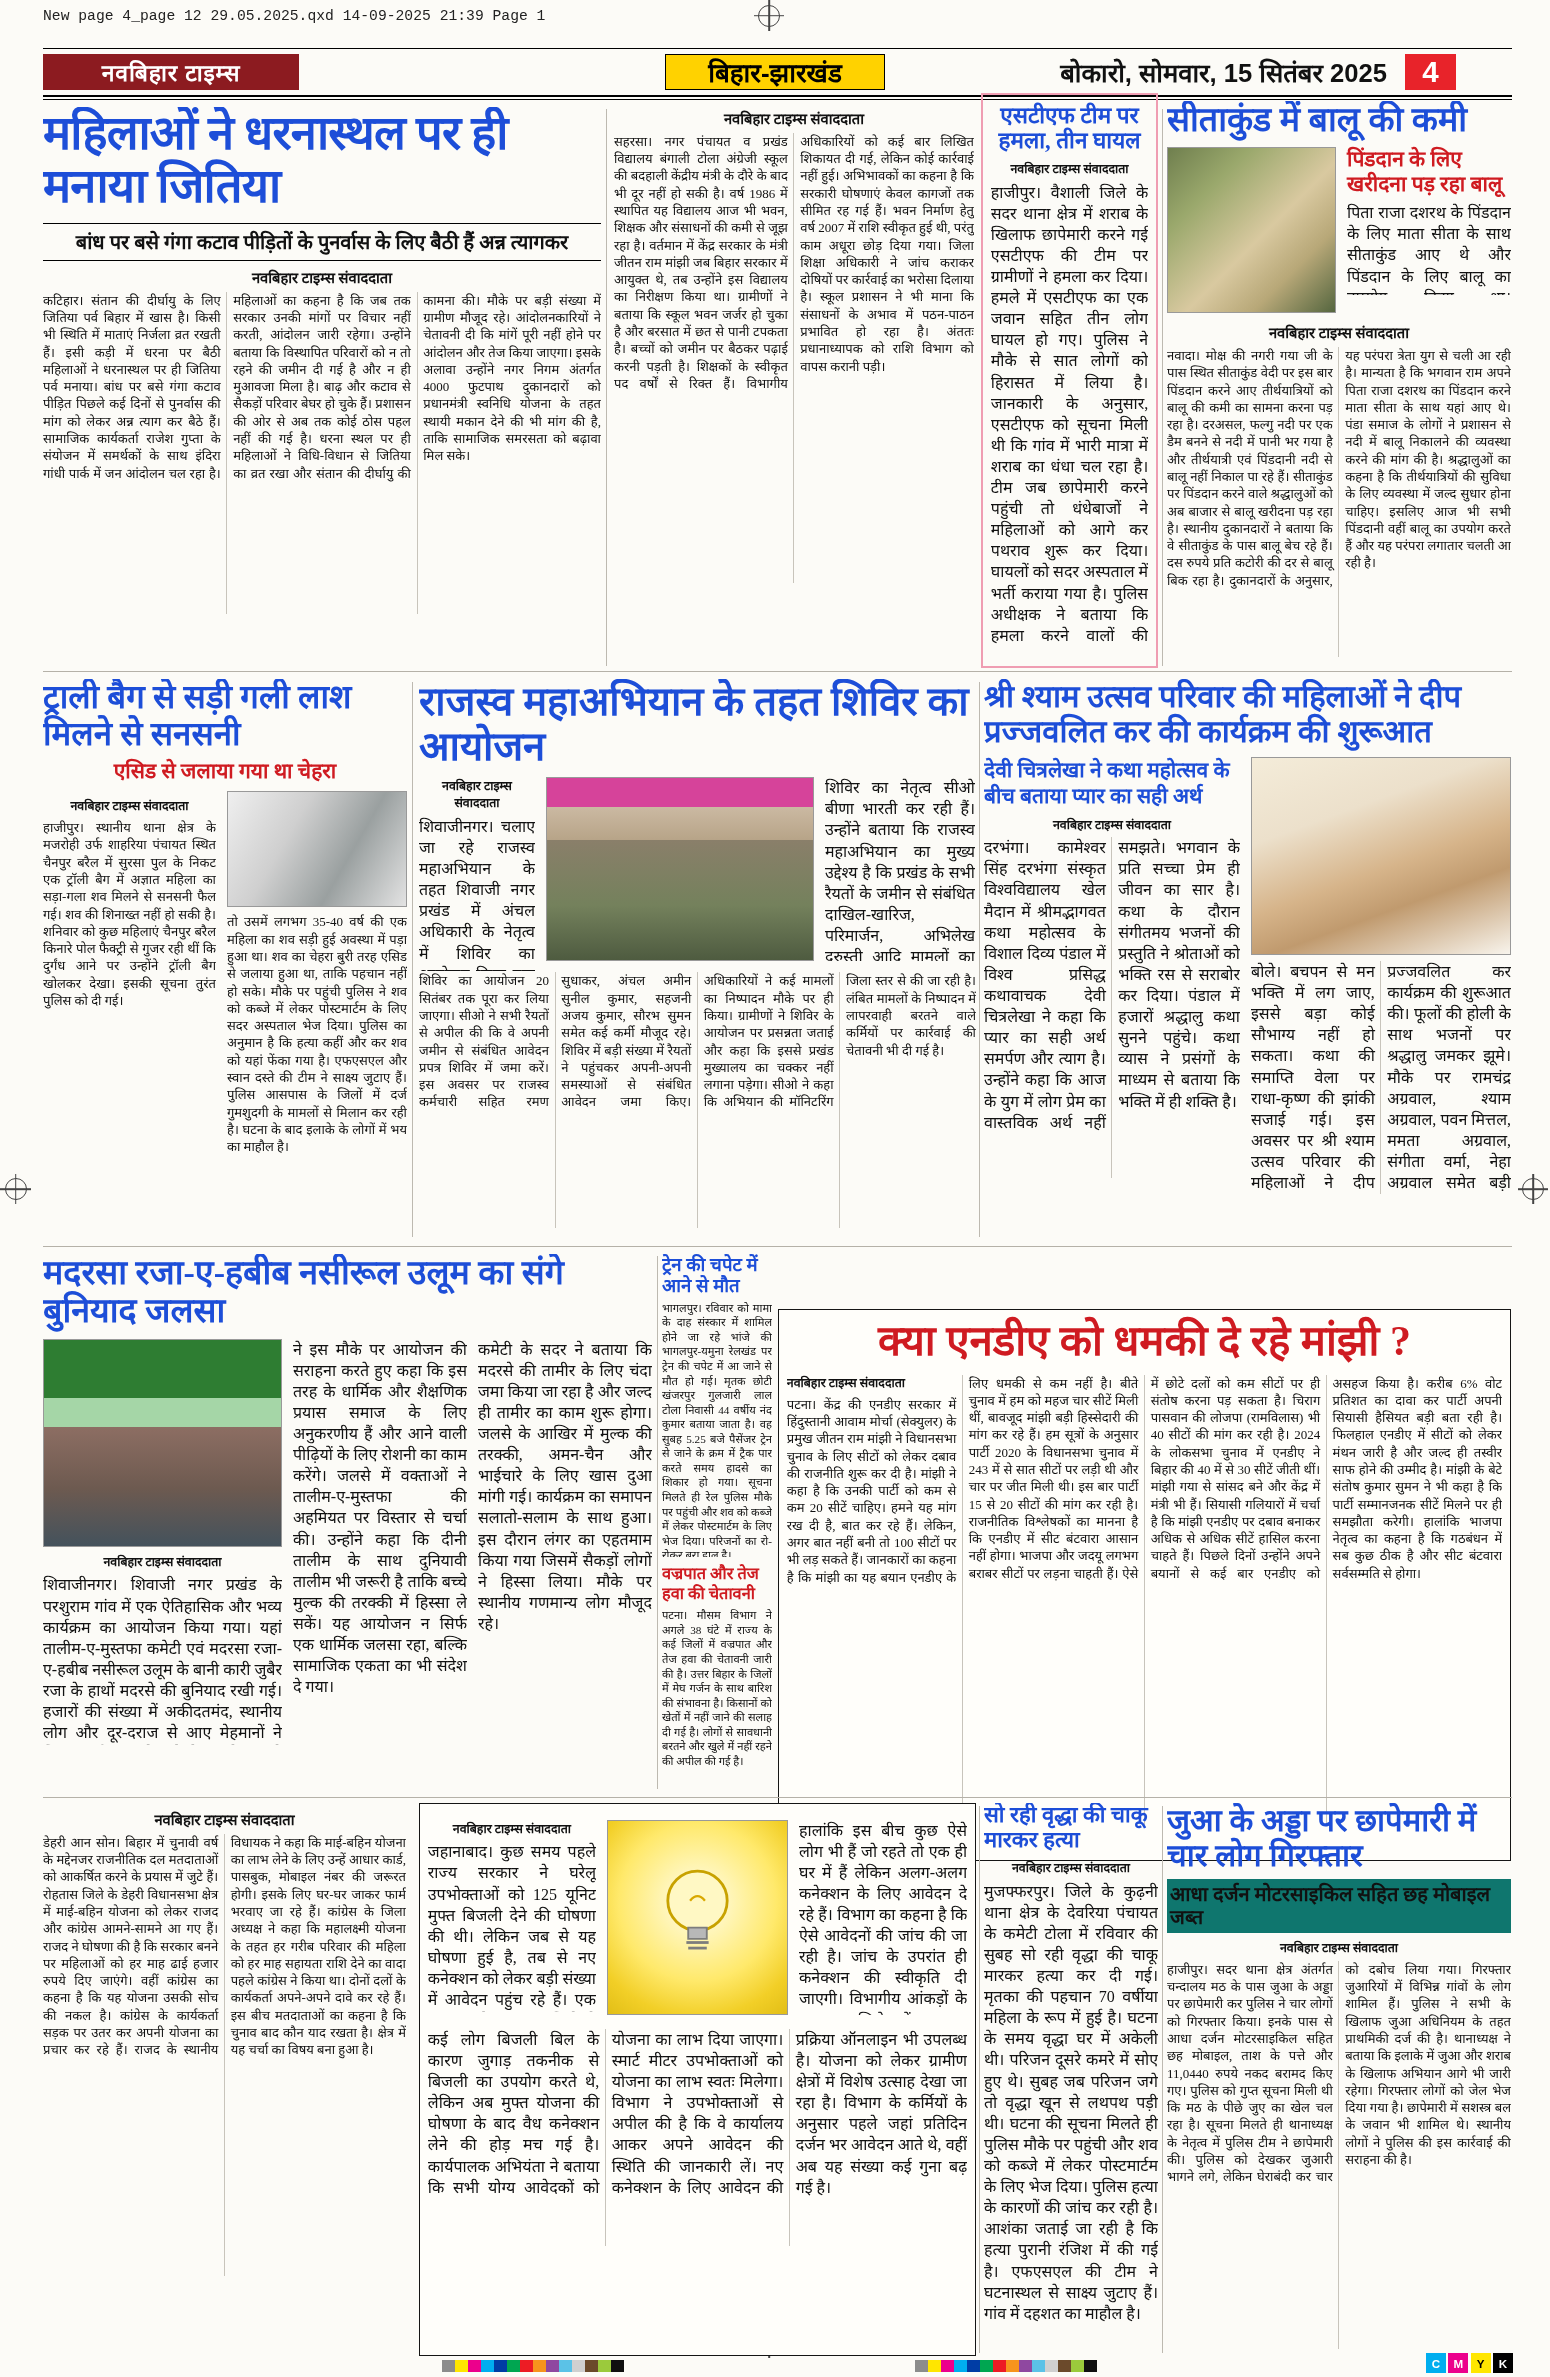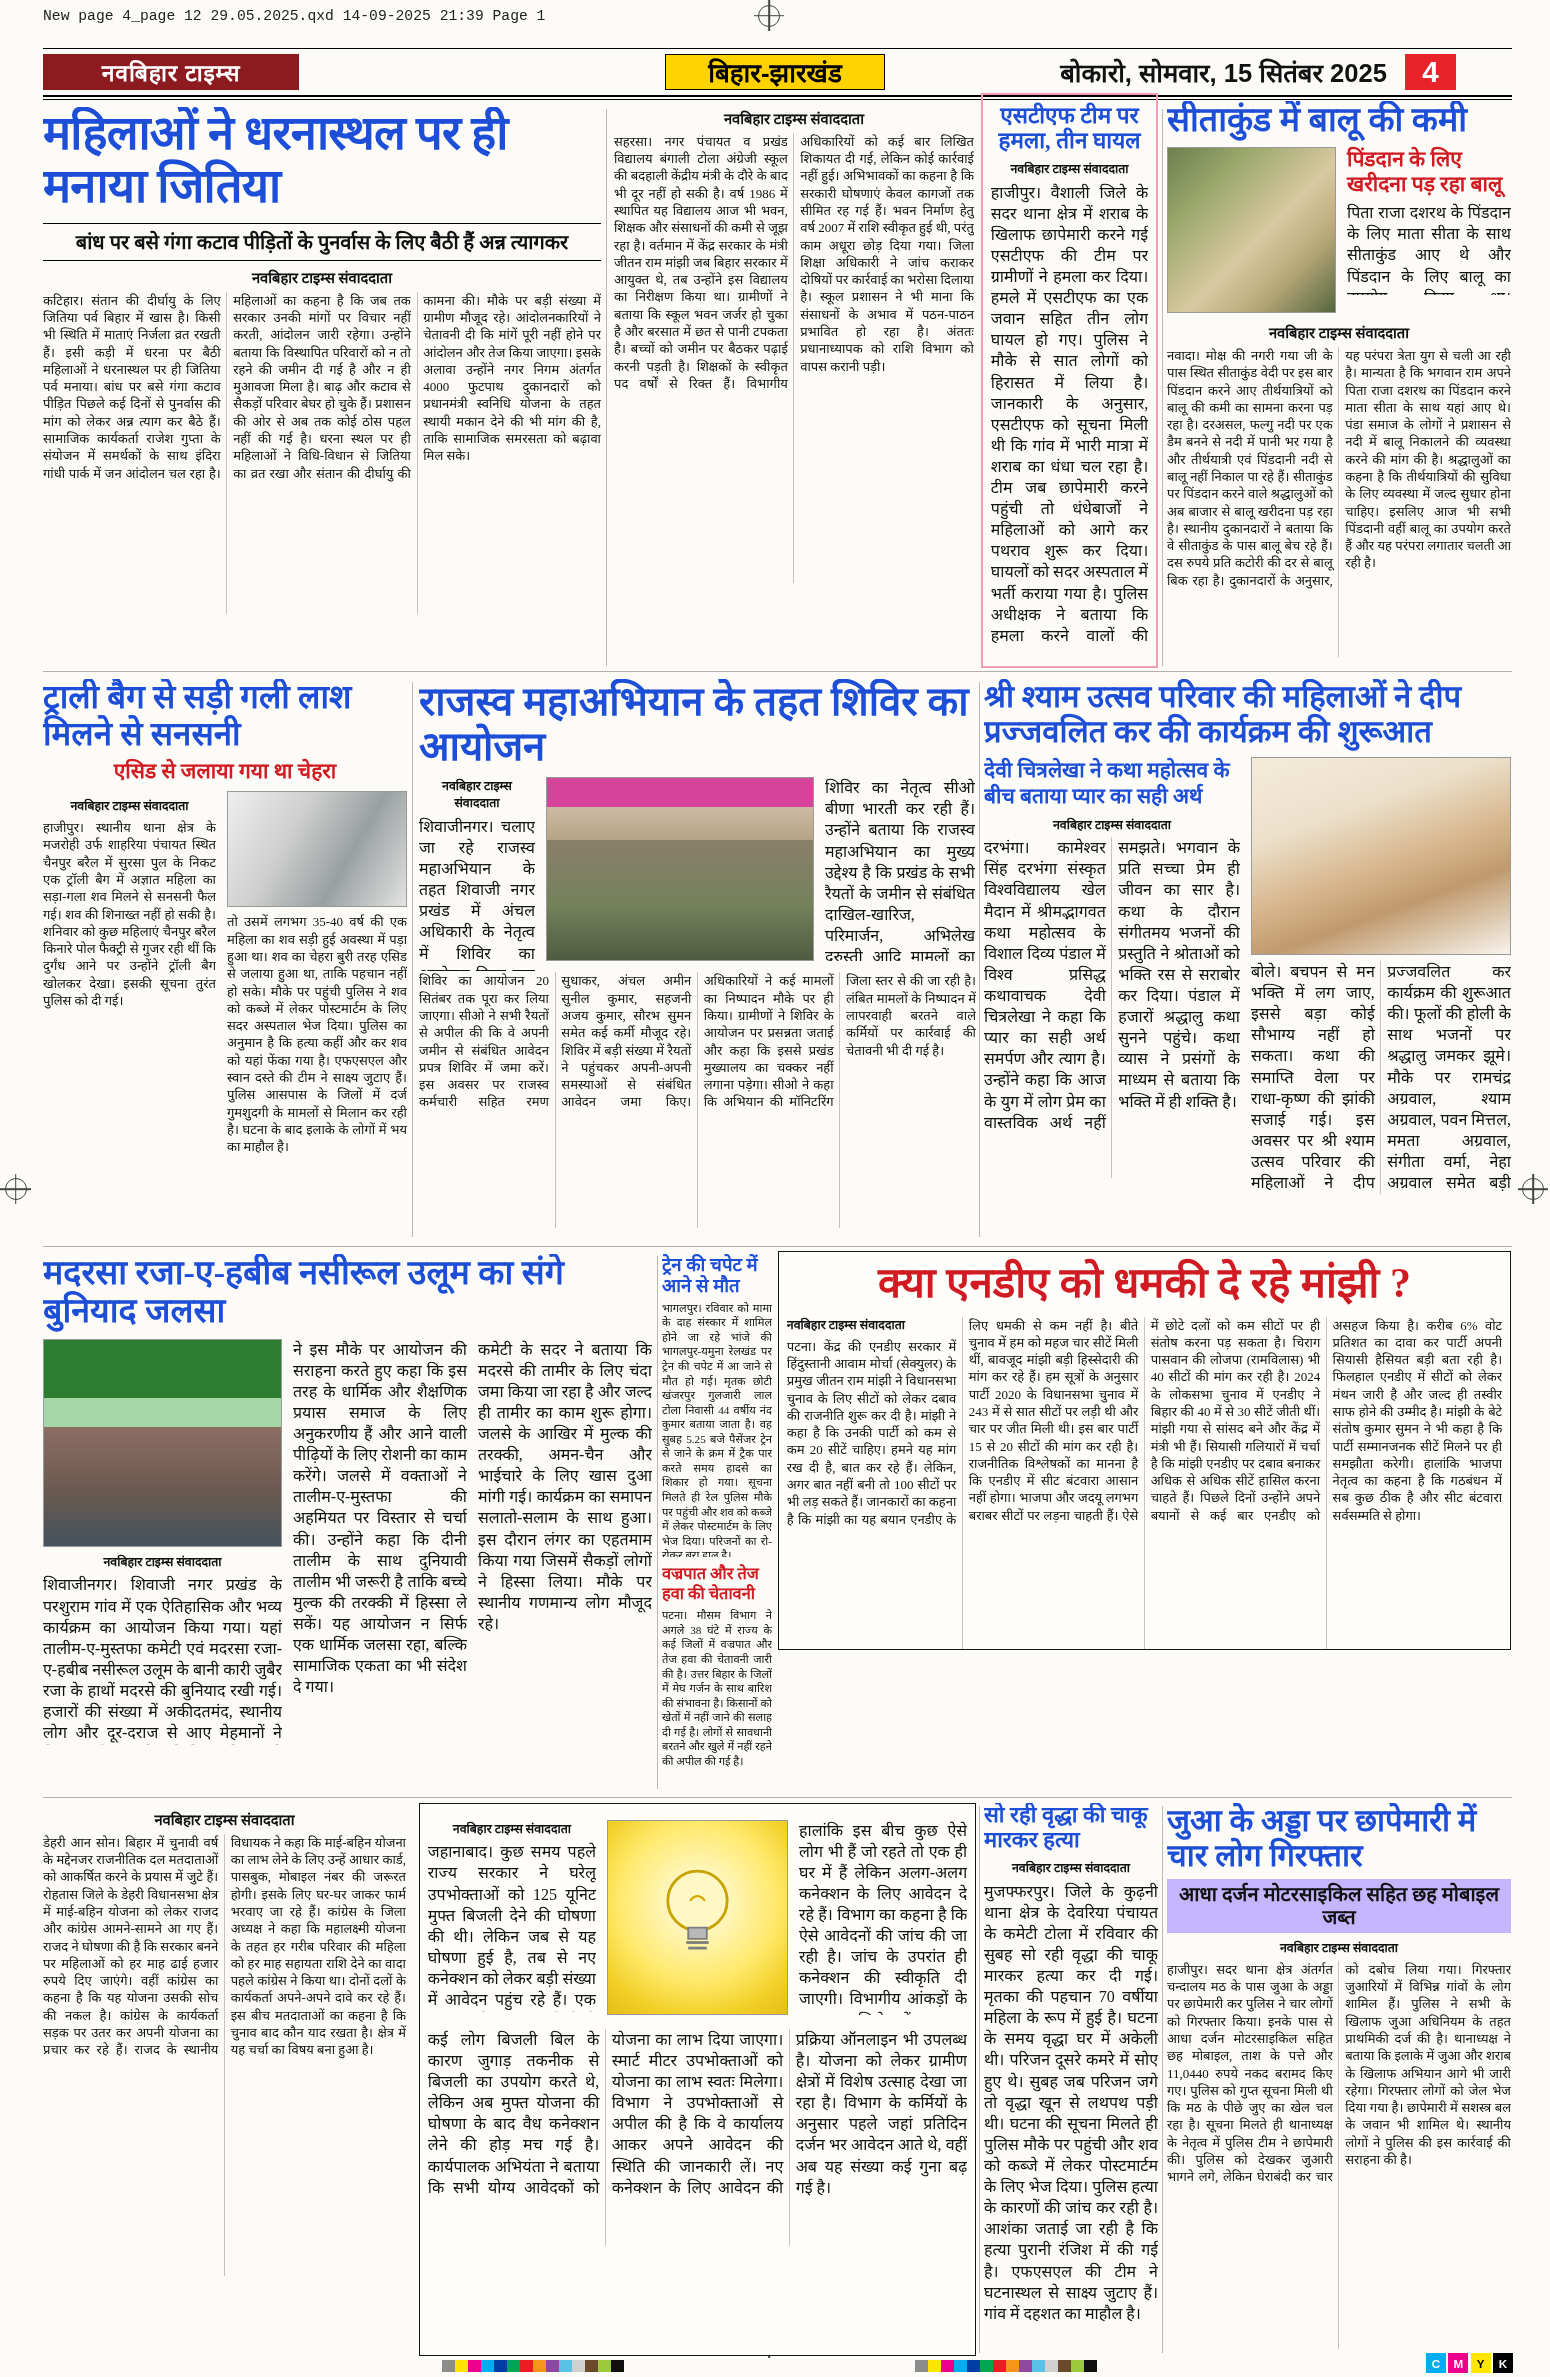--- a/index.html
+++ b/index.html
@@ -34,21 +34,21 @@
   .bt-sm{font-size:16px;line-height:1.32;text-align:justify}
   .bt-xs{font-size:11.2px;line-height:1.3;text-align:justify}
   .cols2{column-count:2;column-gap:12.4px;column-rule:0.8px solid #c8c4bb}
   .cols3{column-count:3;column-gap:12.4px;column-rule:0.8px solid #c8c4bb}
   .cols4{column-count:4;column-gap:12.4px;column-rule:0.8px solid #c8c4bb}
   .row{display:flex;gap:11px;margin-top:7.8px}
   .fill{overflow:hidden}
   
   .box-pink{border:2.3px solid #ef9db2;padding:7.8px}
   .box-black{border:1.6px solid #151515;padding:7.8px;background:#fffefa}
-  .yellow-strip{background:#c4b5fd;font-weight:bold;font-size:20px;text-align:center;padding:3.9px 3.1px;
+  .yellow-strip{background:#0f766e;font-weight:bold;font-size:20px;padding:3.9px 3.1px;
                 margin-top:6.2px;line-height:1.15}
   
   .photo{position:relative;overflow:hidden;border:0.8px solid #999;flex:none}
   .ph-sitakund{background:linear-gradient(135deg,#6f7f4e 0%,#9aa86c 25%,#d9c9a0 55%,#b8a878 75%,#55663f 100%)}
   .ph-trolley{background:linear-gradient(120deg,#efefef 0%,#cfcfcf 35%,#9aa0a0 65%,#e3e3e3 100%)}
   .ph-camp{background:linear-gradient(180deg,#d6439a 0%,#d6439a 16%,#cbb9a2 16%,#b7a488 34%,#8a7f6a 34%,#74815c 70%,#4e5b40 100%)}
   .ph-devi{background:linear-gradient(160deg,#f4ecd9 0%,#ece0cb 30%,#d6b48a 55%,#c09a6e 70%,#f8f4ec 100%)}
   .ph-madarsa{background:linear-gradient(180deg,#2e7d32 0%,#2e7d32 28%,#a5d6a7 28%,#a5d6a7 42%,#8d6e63 42%,#6d5a50 72%,#44525c 100%)}
   .ph-bulb{background:radial-gradient(circle at 50% 42%,#fffdf0 0%,#fff3a8 30%,#ffe96b 55%,#f2cf27 80%,#e2be16 100%);
            display:flex;align-items:center;justify-content:center}
@@ -186,21 +186,21 @@
 
   <div class="abs vline" style="left:657px;top:1256px;height:533px"></div>
 
   <article class="art" style="left:662px;top:1254px;width:110px;height:536px">
     <h3 class="hl hl-xs">ट्रेन की चपेट में आने से मौत</h3>
     <div class="bt-xs fill" style="height:256px;margin-top:4.7px">भागलपुर। रविवार को मामा के दाह संस्कार में शामिल होने जा रहे भांजे की भागलपुर-यमुना रेलखंड पर ट्रेन की चपेट में आ जाने से मौत हो गई। मृतक छोटी खंजरपुर गुलजारी लाल टोला निवासी 44 वर्षीय नंद कुमार बताया जाता है। वह सुबह 5.25 बजे पैसेंजर ट्रेन से जाने के क्रम में ट्रैक पार करते समय हादसे का शिकार हो गया। सूचना मिलते ही रेल पुलिस मौके पर पहुंची और शव को कब्जे में लेकर पोस्टमार्टम के लिए भेज दिया। परिजनों का रो-रोकर बुरा हाल है।</div>
     <div class="hl red" style="font-size:16.3px;margin-top:7.8px;line-height:1.2">वज्रपात और तेज हवा की चेतावनी</div>
     <div class="bt-xs fill" style="height:178px;margin-top:4.7px">पटना। मौसम विभाग ने अगले 38 घंटे में राज्य के कई जिलों में वज्रपात और तेज हवा की चेतावनी जारी की है। उत्तर बिहार के जिलों में मेघ गर्जन के साथ बारिश की संभावना है। किसानों को खेतों में नहीं जाने की सलाह दी गई है। लोगों से सावधानी बरतने और खुले में नहीं रहने की अपील की गई है।</div>
   </article>
 
-  <article class="art box-black" style="left:778px;top:1251px;width:733px;height:399px">
+  <article class="art box-black" style="left:778px;top:1309px;width:733px;height:552px">
     <h2 class="hl red" style="font-size:42px;text-align:center">क्या एनडीए को धमकी दे रहे मांझी ?</h2>
     <div class="bt cols4 fill" style="height:450px;margin-top:9.3px">
       <div class="byline byline-sm" style="margin-top:0;text-align:left">नवबिहार टाइम्स संवाददाता</div>
       <span>पटना। केंद्र की एनडीए सरकार में हिंदुस्तानी आवाम मोर्चा (सेक्युलर) के प्रमुख जीतन राम मांझी ने विधानसभा चुनाव के लिए सीटों को लेकर दबाव की राजनीति शुरू कर दी है। मांझी ने कहा है कि उनकी पार्टी को कम से कम 20 सीटें चाहिए। हमने यह मांग रख दी है, बात कर रहे हैं। लेकिन, अगर बात नहीं बनी तो 100 सीटों पर भी लड़ सकते हैं। जानकारों का कहना है कि मांझी का यह बयान एनडीए के लिए धमकी से कम नहीं है। बीते चुनाव में हम को महज चार सीटें मिली थीं, बावजूद मांझी बड़ी हिस्सेदारी की मांग कर रहे हैं। हम सूत्रों के अनुसार पार्टी 2020 के विधानसभा चुनाव में 243 में से सात सीटों पर लड़ी थी और चार पर जीत मिली थी। इस बार पार्टी 15 से 20 सीटों की मांग कर रही है। राजनीतिक विश्लेषकों का मानना है कि एनडीए में सीट बंटवारा आसान नहीं होगा। भाजपा और जदयू लगभग बराबर सीटों पर लड़ना चाहती हैं। ऐसे में छोटे दलों को कम सीटों पर ही संतोष करना पड़ सकता है। चिराग पासवान की लोजपा (रामविलास) भी 40 सीटों की मांग कर रही है। 2024 के लोकसभा चुनाव में एनडीए ने बिहार की 40 में से 30 सीटें जीती थीं। मांझी गया से सांसद बने और केंद्र में मंत्री भी हैं। सियासी गलियारों में चर्चा है कि मांझी एनडीए पर दबाव बनाकर अधिक से अधिक सीटें हासिल करना चाहते हैं। पिछले दिनों उन्होंने अपने बयानों से कई बार एनडीए को असहज किया है। करीब 6% वोट प्रतिशत का दावा कर पार्टी अपनी सियासी हैसियत बड़ी बता रही है। फिलहाल एनडीए में सीटों को लेकर मंथन जारी है और जल्द ही तस्वीर साफ होने की उम्मीद है। मांझी के बेटे संतोष कुमार सुमन ने भी कहा है कि पार्टी सम्मानजनक सीटें मिलने पर ही समझौता करेगी। हालांकि भाजपा नेतृत्व का कहना है कि गठबंधन में सब कुछ ठीक है और सीट बंटवारा सर्वसम्मति से होगा।</span>
     </div>
   </article>
 
   <div class="abs hline" style="left:43px;top:1797px;width:1469px"></div>
 
   <article class="art" style="left:43px;top:1803px;width:363px;height:552px">

